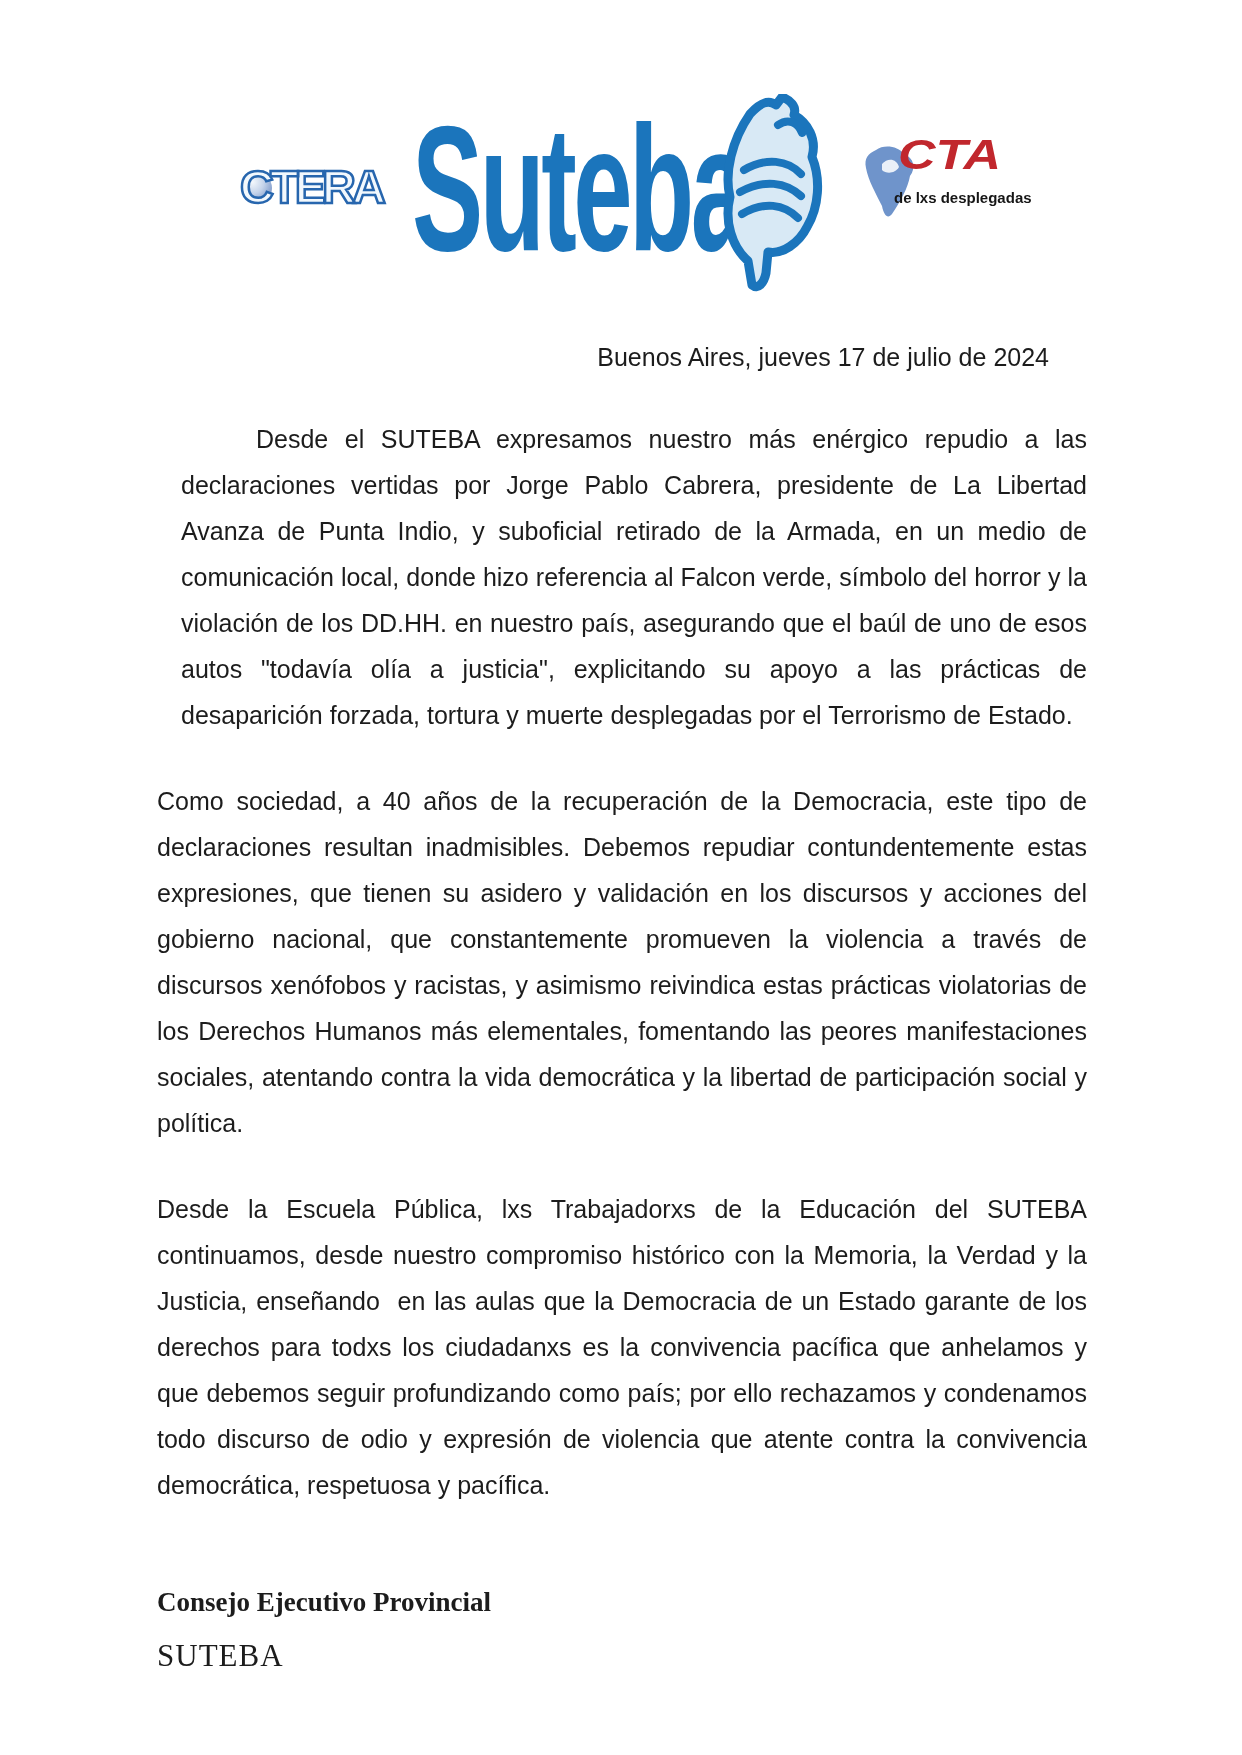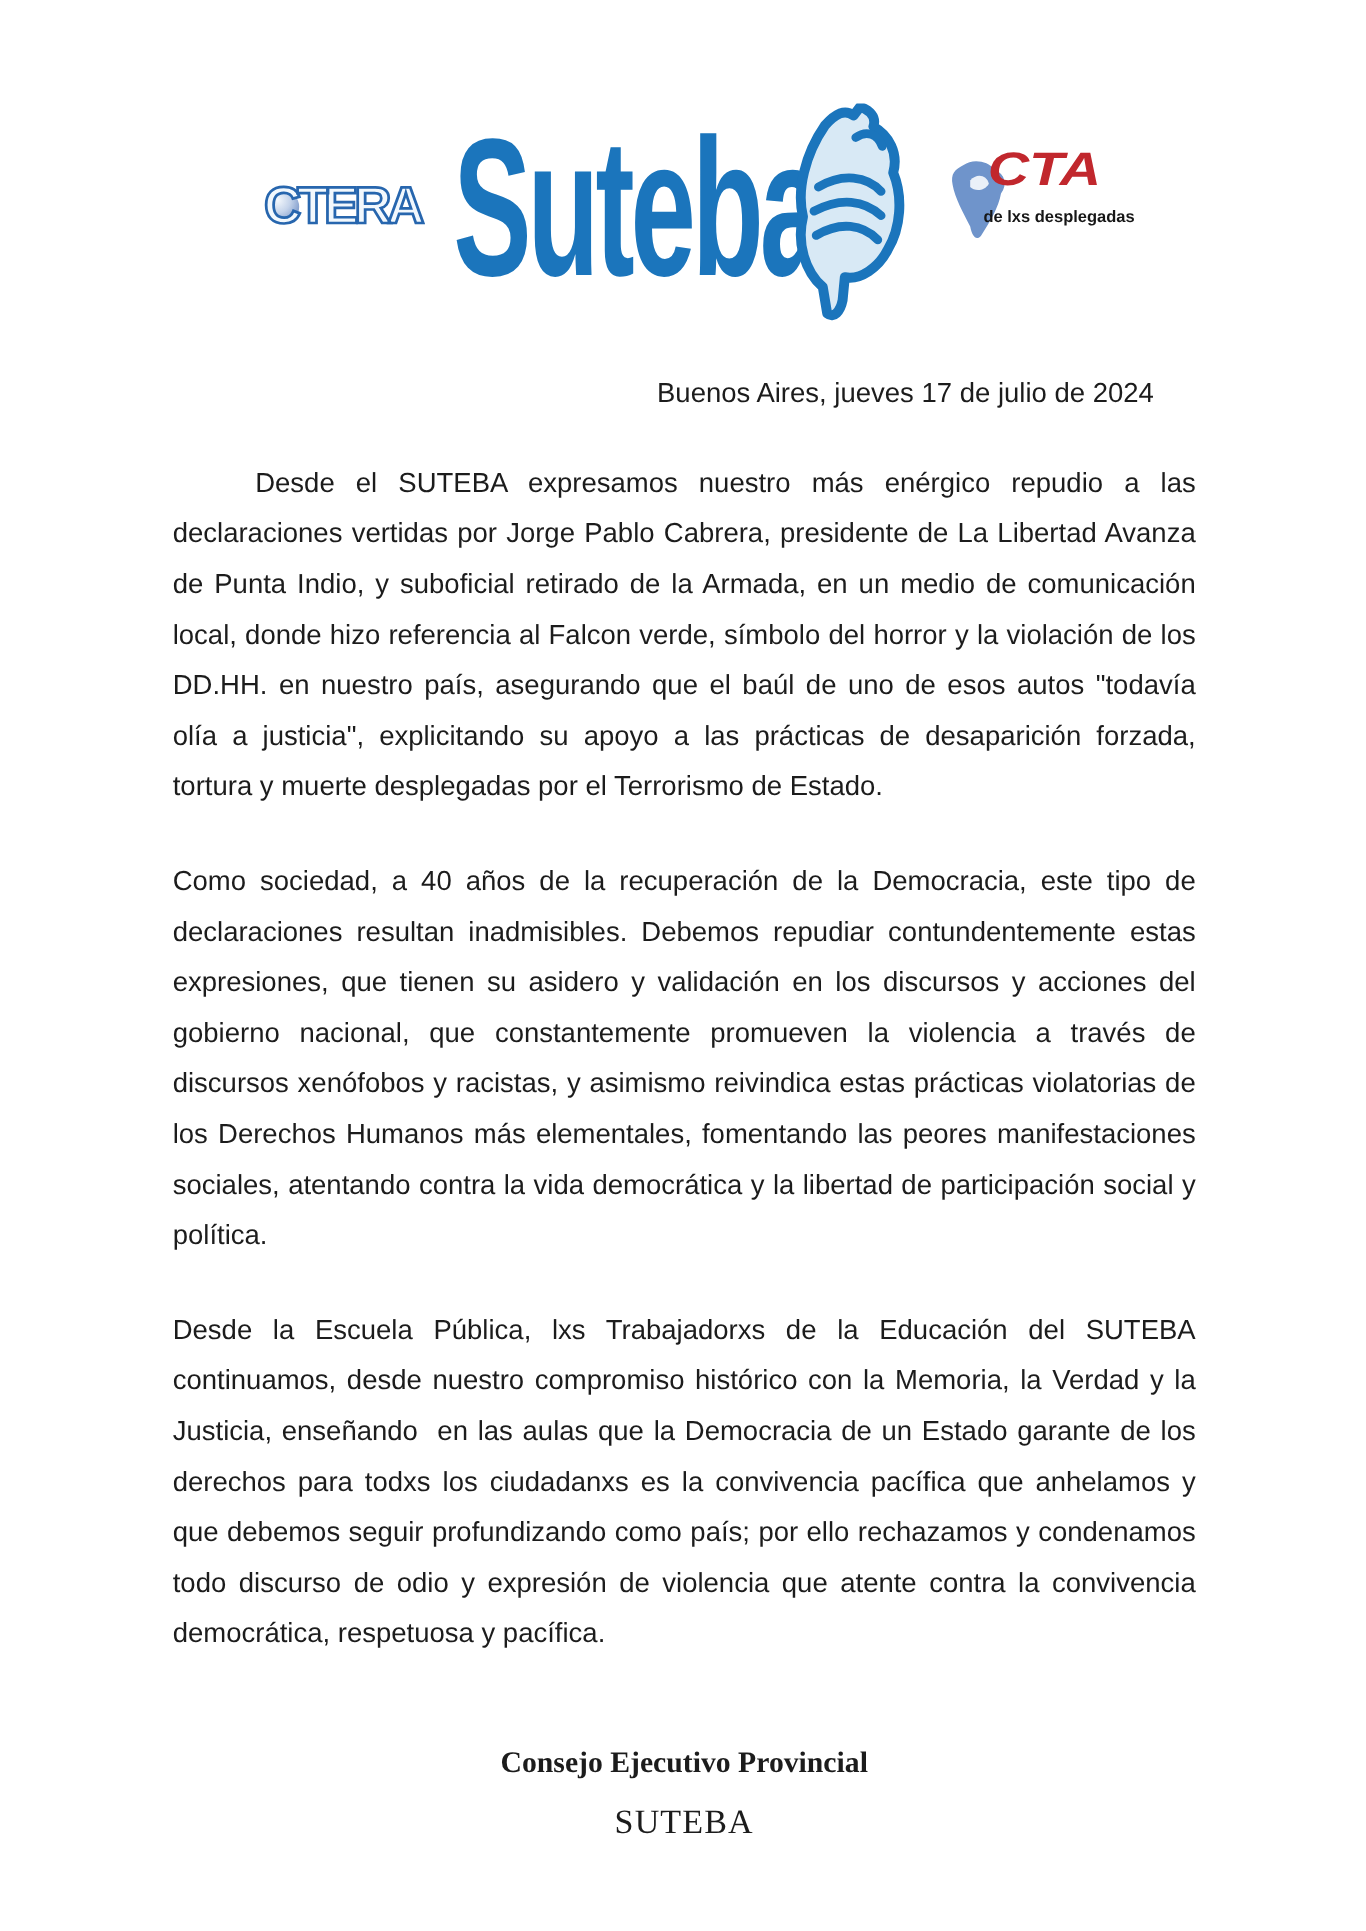--- a/index.html
+++ b/index.html
@@ -56,26 +56,26 @@
     position:absolute; top:342px; right:180px;
     font-size:25px; line-height:30px;
   }
 
   
   .body-text {
     position:absolute; left:157px; top:416px; width:930px;
     font-size:25px; line-height:46px; text-align:justify;
   }
   .body-text p { margin:0 0 40px 0; }
-  .body-text p.indent { text-indent:75px; }
+  .body-text p.indent { text-indent:75px;margin-left:24px; }
 
   
   .footer {
     position:absolute; left:157px; top:1586px; width:930px;
-    text-align:center; font-family:"Liberation Serif", serif;
+    text-align:left; font-family:"Liberation Serif", serif;
   }
   .footer .org  { font-size:27px; font-weight:bold; line-height:32px; }
   .footer .name { font-size:31px; margin-top:20px; letter-spacing:1px; line-height:36px; }
 </style>
 </head>
 <body>
 
 <div class="page">
 
   <div class="ctera">

